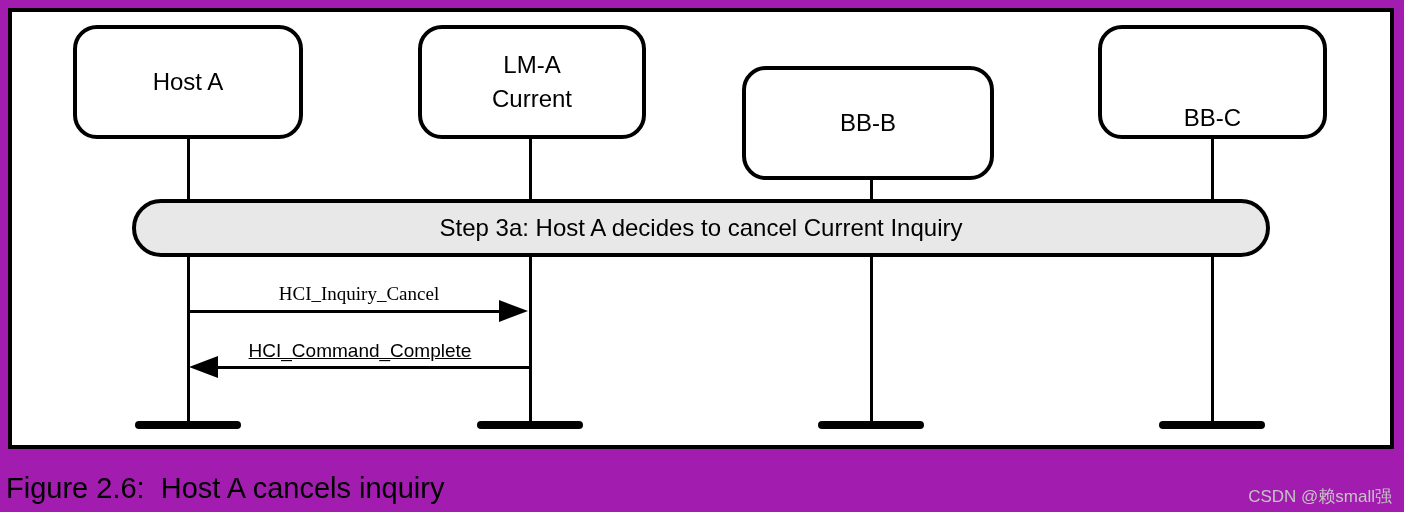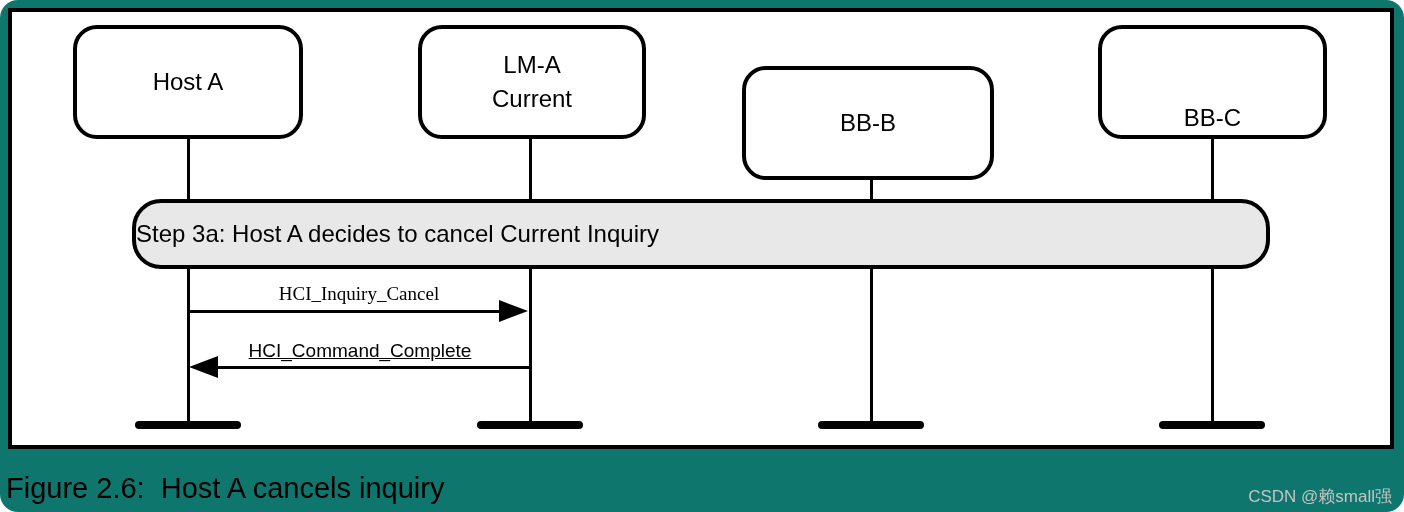--- a/index.html
+++ b/index.html
@@ -5,23 +5,22 @@
   * { margin: 0; padding: 0; box-sizing: border-box; }
   html, body { background: #ffffff; }
   body {
     width: 1404px; height: 512px;
     font-family: "Liberation Sans", sans-serif;
     color: #000;
   }
   .stage {
     position: relative;
     width: 1404px; height: 512px;
-    background: #0f766e;
+    background: #a21caf;
     overflow: hidden;
-    border-radius: 18px;
   }
   
   .frame {
     position: absolute;
     left: 8px; top: 8px;
     width: 1386px; height: 441px;
     border: 4px solid #000;
     background: #ffffff;
   }
   
@@ -52,25 +51,25 @@
     white-space: pre-line;
   }
   #box-host-a { left: 73px;  width: 230px; }
   #box-lm-a   { left: 418px; width: 228px; }
   #box-bb-b   { left: 742px; width: 252px; margin-top: 41px; }
   #box-bb-c   { left: 1098px; width: 229px; align-items: flex-end; }
   
   .banner {
     position: absolute;
     left: 132px; top: 199px;
-    width: 1138px; height: 70px;
+    width: 1138px; height: 58px;
     background: #e8e8e8;
     border: 4px solid #000;
     border-radius: 29px;
-    display: flex; align-items: center; 
+    display: flex; align-items: center; justify-content: center;
     z-index: 2;
   }
   .banner .banner-text { font-size: 24px; }
   
   .msg-line {
     position: absolute;
     height: 3px;
     background: #000;
     z-index: 3;
   }

